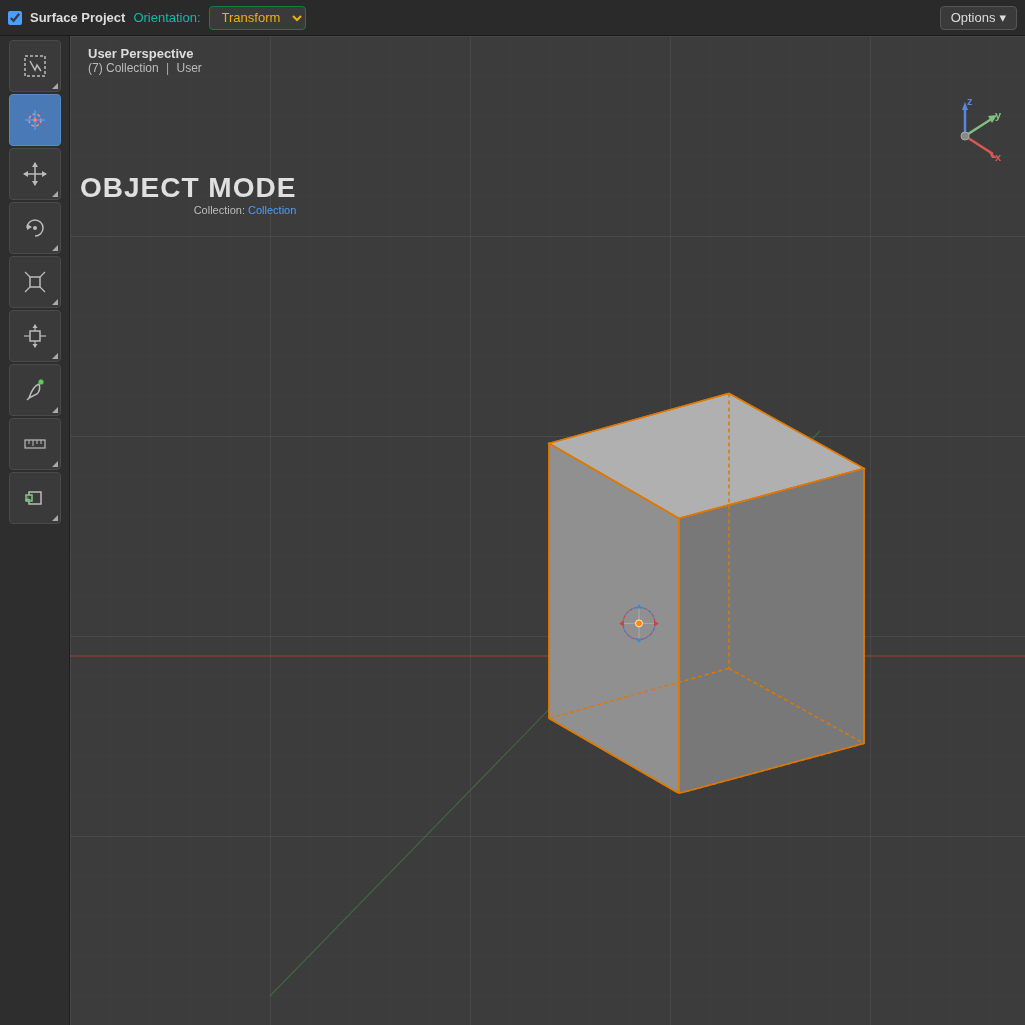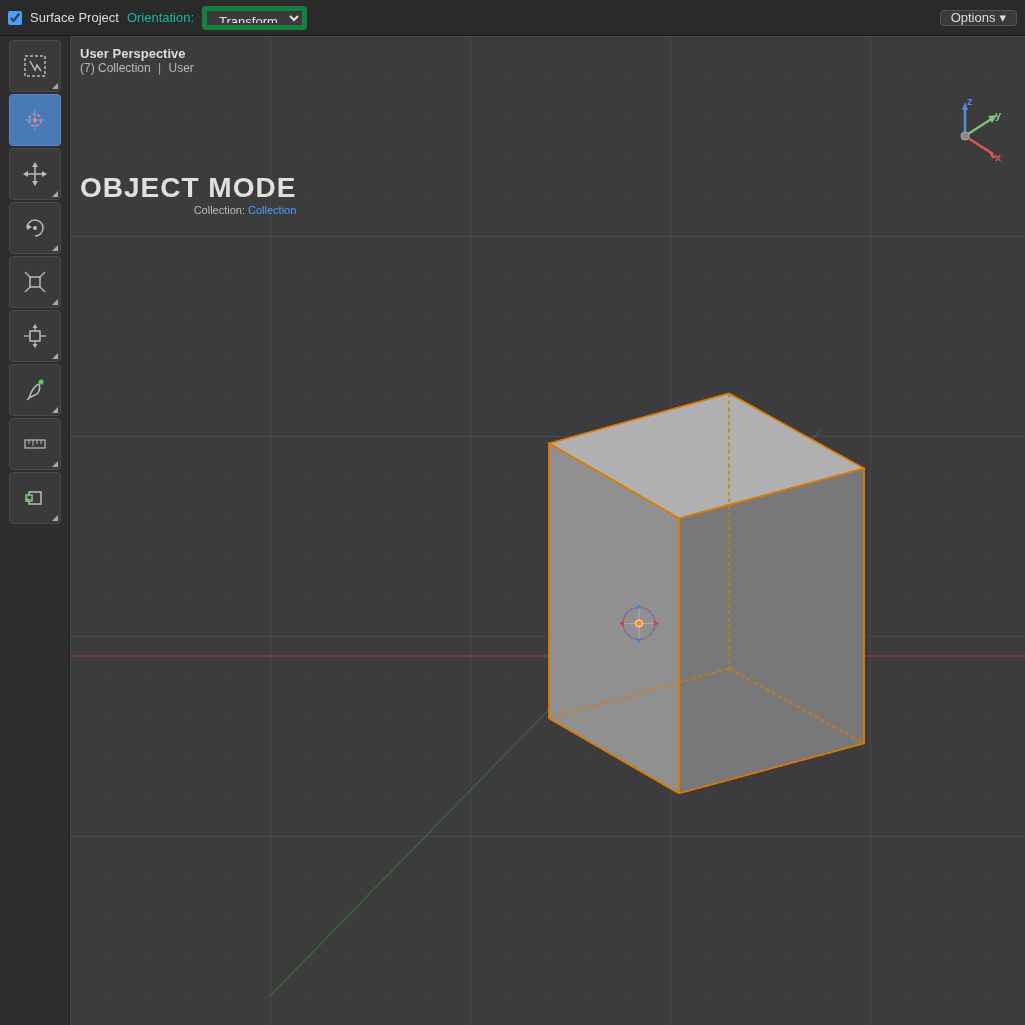--- a/index.html
+++ b/index.html
@@ -25,46 +25,46 @@
       position: relative;
       z-index: 10;
     }
     .header-checkbox {
       width: 14px; height: 14px;
       accent-color: #4a9eff;
     }
     .header-title {
       color: #ddd;
       font-size: 13px;
-      font-weight: normal;
+      font-weight: bold;
     }
     .header-label {
       color: #14b8a6;
       font-size: 13px;
     }
     .header-dropdown {
       background: #3a3a3a;
-      color: #e5e5e5;
-      border: 5px solid #15803d;
+      color: #eab308;
+      border: 1px solid #15803d;
       border-radius: 4px;
       padding: 2px 8px;
       font-size: 13px;
       cursor: pointer;
       height: 24px;
     }
     .header-spacer { flex: 1; }
     .header-options-btn {
       background: #3a3a3a;
       color: #ddd;
       border: 1px solid #555;
       border-radius: 4px;
       padding: 2px 10px;
       font-size: 13px;
       cursor: pointer;
-      height: 16px;
+      height: 24px;
       display: flex;
       align-items: center;
       gap: 4px;
     }
 
     
     #main {
       display: flex;
       width: 100%;
       height: calc(1025px - 36px);
@@ -119,21 +119,21 @@
       height: 100%;
       position: relative;
       overflow: hidden;
       background: #3c3c3c;
     }
 
     
     #viewport-info {
       position: absolute;
       top: 10px;
-      left: 10px;
+      left: 18px;
       z-index: 5;
     }
     #viewport-info .perspective-label {
       color: #ddd;
       font-size: 13px;
       font-weight: bold;
     }
     #viewport-info .collection-path {
       color: #bbb;
       font-size: 12px;

